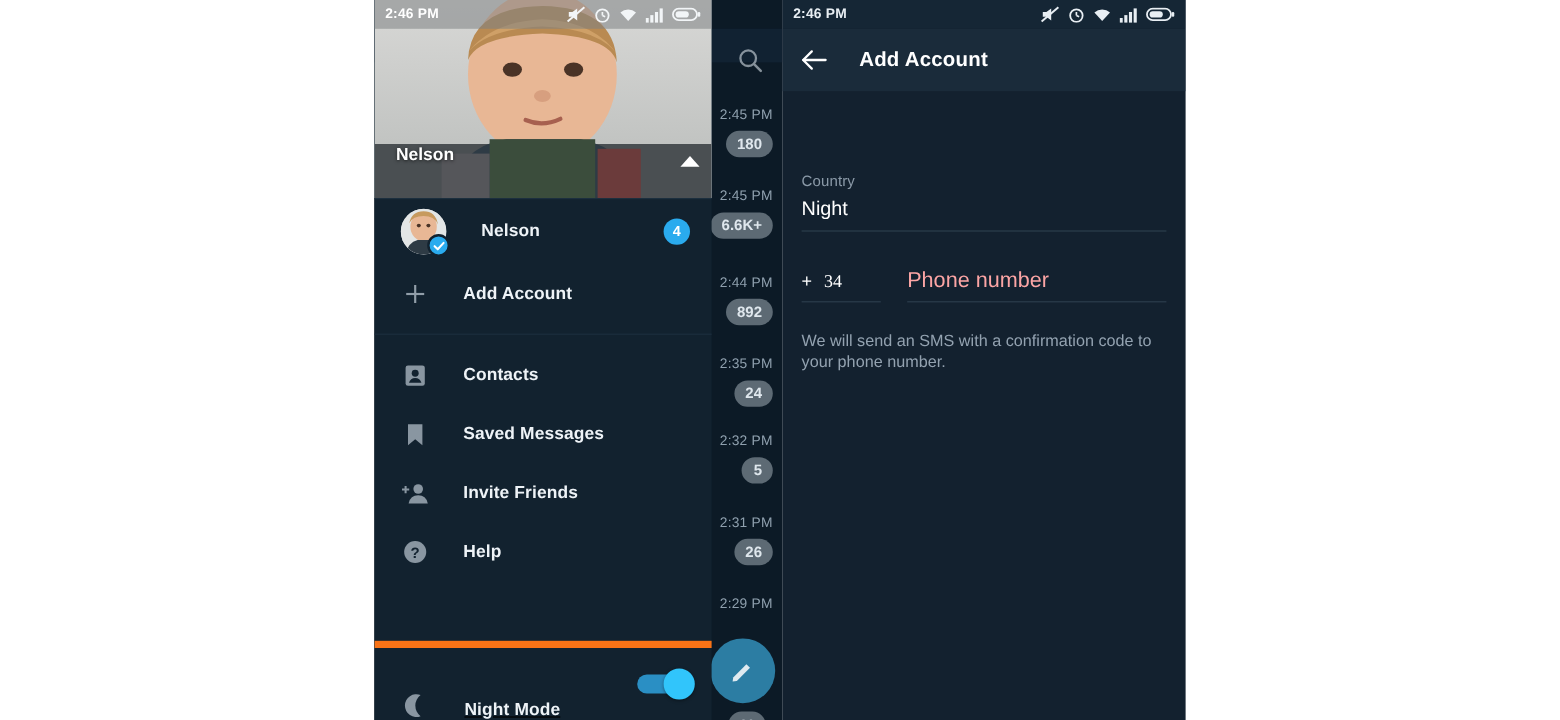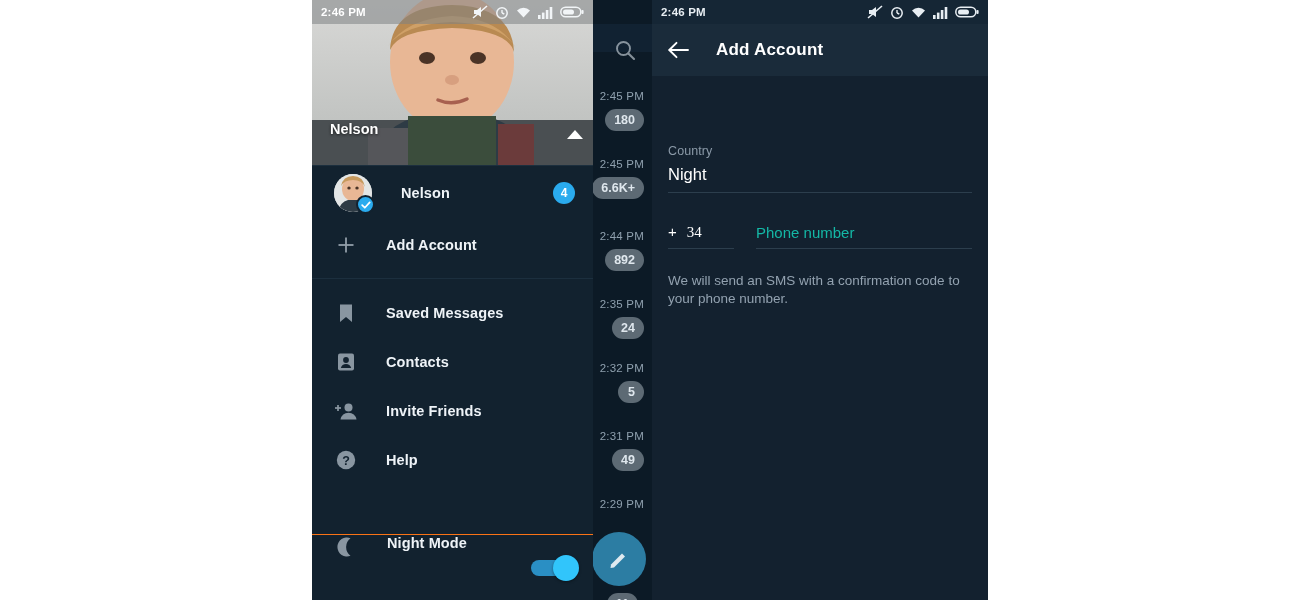--- a/index.html
+++ b/index.html
@@ -104,22 +104,23 @@
     background: #2aabee; color: #fff; font-size: 12px; font-weight: bold;
     text-align: center; padding: 0 7px;
   }
   .menu-icon { width: 24px; height: 24px; flex: 0 0 24px; opacity: .72; }
   .plus-icon { width: 24px; height: 24px; flex: 0 0 24px; opacity: .72; }
   .divider { height: 1px; background: #1c2f3e; margin: 9px 0; }
   .divider-top { height: 1px; background: #1c2f3e; }
 
   .nightmode-row {
     position: absolute; left: 0; bottom: 0; width: 281px; height: 66px;
-    display: flex; align-items: flex-start; padding-left: 22px;
-    border-top: 1px solid #f97316;
+    display: flex; align-items: flex-end; padding-left: 22px;
+    border-top: 6px solid #f97316;
+    text-decoration: underline;
   }
   .toggle {
     position: absolute; right: 16px; top: 50%; transform: translateY(-50%);
     width: 46px; height: 16px; border-radius: 8px; background: #2a8fc4;
   }
   .toggle-knob {
     position: absolute; right: -2px; top: -5px; width: 26px; height: 26px;
     border-radius: 50%; background: #31c5fb;
     box-shadow: 0 1px 3px rgba(0,0,0,.4);
   }
@@ -153,21 +154,21 @@
   .underline { height: 1px; background: #2c3e4d; }
   .phone-row {
     display: flex; align-items: flex-end; margin-top: 30px;
   }
   .cc-box { width: 66px; }
   .cc-inner { display: flex; align-items: baseline; padding-bottom: 7px; }
   .cc-plus { color: #ffffff; font-size: 15px; }
   .cc-num { color: #ffffff; font-size: 15px; margin-left: 10px; font-family: Liberation Serif, serif; }
   .pn-box { flex: 1; margin-left: 22px; }
   .pn-placeholder {
-    color: #14b8a6; font-size: 15px; padding-bottom: 7px;
+    color: #fca5a5; font-size: 18px; padding-bottom: 7px;
   }
   .helper-text {
     color: #93a2b0; font-size: 13.5px; line-height: 1.32; margin-top: 23px;
     max-width: 310px;
   }
 </style>
 </head>
 <body>
 
 <div class="page">
@@ -198,21 +199,21 @@
       <div class="chat-row" style="top:298px">
         <span class="chat-time">2:35 PM</span>
         <span class="chat-badge">24</span>
       </div>
       <div class="chat-row" style="top:362px">
         <span class="chat-time">2:32 PM</span>
         <span class="chat-badge">5</span>
       </div>
       <div class="chat-row" style="top:430px">
         <span class="chat-time">2:31 PM</span>
-        <span class="chat-badge">49</span>
+        <span class="chat-badge">26</span>
       </div>
       <div class="chat-row" style="top:498px">
         <span class="chat-time">2:29 PM</span>
       </div>
 
       <div class="fab">
         <svg viewBox="0 0 24 24" width="24" height="24">
           <path d="M4 17.5 L15 6.5 L18 9.5 L7 20.5 L3.5 21 Z" fill="#dfeaf0"></path>
         </svg>
       </div>
@@ -314,35 +315,35 @@
           </svg>
         </span>
         <span class="row-label">Add Account</span>
       </div>
 
       <div class="divider"></div>
 
       <div class="menu-row">
         <span class="menu-icon">
           <svg viewBox="0 0 24 24" width="24" height="24">
-            <path d="M6 3.5 h12 v17.5 l-6-5 l-6 5 Z" fill="#b7c3cd"></path>
-          </svg>
-        </span>
-        <span class="row-label">Saved Messages</span>
-      </div>
-
-      <div class="menu-row">
-        <span class="menu-icon">
-          <svg viewBox="0 0 24 24" width="24" height="24">
             <rect x="4" y="3.5" width="16" height="17" rx="2" fill="#b7c3cd"></rect>
             <circle cx="12" cy="10" r="2.9" fill="#12222f"></circle>
             <path d="M6.8 18 Q8 14 12 14 Q16 14 17.2 18 Z" fill="#12222f"></path>
           </svg>
         </span>
         <span class="row-label">Contacts</span>
+      </div>
+
+      <div class="menu-row">
+        <span class="menu-icon">
+          <svg viewBox="0 0 24 24" width="24" height="24">
+            <path d="M6 3.5 h12 v17.5 l-6-5 l-6 5 Z" fill="#b7c3cd"></path>
+          </svg>
+        </span>
+        <span class="row-label">Saved Messages</span>
       </div>
 
 
       <div class="menu-row">
         <span class="menu-icon">
           <svg viewBox="0 0 24 24" width="24" height="24">
             <circle cx="14.5" cy="8.5" r="4" fill="#b7c3cd"></circle>
             <path d="M6.5 20.5 Q8 13.8 14.5 13.8 Q21 13.8 22.5 20.5 Z" fill="#b7c3cd"></path>
             <line x1="4" y1="6" x2="4" y2="12" stroke="#b7c3cd" stroke-width="1.7"></line>
             <line x1="1" y1="9" x2="7" y2="9" stroke="#b7c3cd" stroke-width="1.7"></line>

